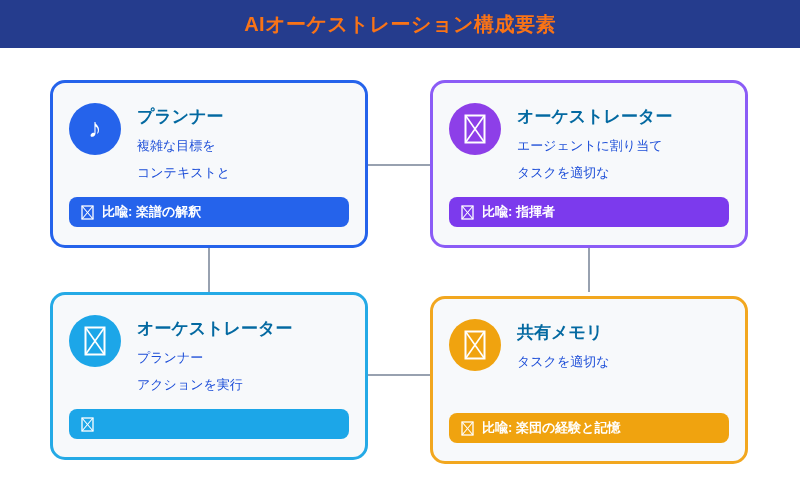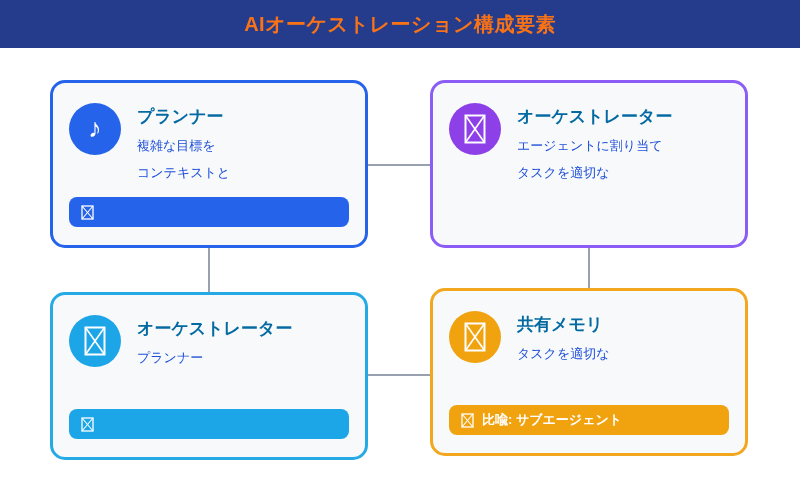--- a/index.html
+++ b/index.html
@@ -39,21 +39,21 @@
     position: absolute;
     width: 318px;
     height: 168px;
     background: #f7f9fb;
     border: 3px solid var(--border-c, #888);
     border-radius: 15px;
   }
   .card-planner      { left: 50px;  top: 80px;  }
   .card-orchestrator { left: 430px; top: 80px;  }
   .card-subagent     { left: 50px;  top: 292px; }
-  .card-memory       { left: 430px; top: 288px; }
+  .card-memory       { left: 430px; top: 296px; }
   .icon-circle {
     position: absolute;
     left: 16px; top: 20px;
     width: 52px; height: 52px;
     border-radius: 50%;
     background: var(--icon-c, #888);
     color: #ffffff;
     display: flex;
     align-items: center;
     justify-content: center;
@@ -111,49 +111,59 @@
     <div class="card-desc">
       <div>複雑な目標を</div>
       <div>コンテキストと</div>
     </div>
     <div class="badge">
       <svg class="tofu" width="13" height="15" viewBox="0 0 13 15">
         <rect x="1" y="1" width="11" height="13" fill="none" stroke="#ffffff" stroke-width="1.3"></rect>
         <line x1="1" y1="1" x2="12" y2="14" stroke="#ffffff" stroke-width="1.1"></line>
         <line x1="12" y1="1" x2="1" y2="14" stroke="#ffffff" stroke-width="1.1"></line>
       </svg>
+      <span>比喩: 楽譜の解釈</span>
     </div>
   </section>
 
   <section class="card card-orchestrator" style="--border-c: #8b5cf6; --icon-c: #8d3fe8; --badge-c: #7c3aed;">
     <span class="icon-circle">
       <svg class="tofu" width="22" height="30" viewBox="0 0 22 30">
         <rect x="1.5" y="1.5" width="19" height="27" fill="none" stroke="#ffffff" stroke-width="2"></rect>
         <line x1="1.5" y1="1.5" x2="20.5" y2="28.5" stroke="#ffffff" stroke-width="1.6"></line>
         <line x1="20.5" y1="1.5" x2="1.5" y2="28.5" stroke="#ffffff" stroke-width="1.6"></line>
       </svg>
     </span>
     <div class="card-title">オーケストレーター</div>
     <div class="card-desc">
       <div>エージェントに割り当て</div>
       <div>タスクを適切な</div>
     </div>
+    <div class="badge">
+      <svg class="tofu" width="13" height="15" viewBox="0 0 13 15">
+        <rect x="1" y="1" width="11" height="13" fill="none" stroke="#ffffff" stroke-width="1.3"></rect>
+        <line x1="1" y1="1" x2="12" y2="14" stroke="#ffffff" stroke-width="1.1"></line>
+        <line x1="12" y1="1" x2="1" y2="14" stroke="#ffffff" stroke-width="1.1"></line>
+      </svg>
+      <span>比喩: 指揮者</span>
+    </div>
   </section>
 
   <section class="card card-subagent" style="--border-c: #25aae6; --icon-c: #1ca6e8; --badge-c: #1ca6e8;">
     <span class="icon-circle">
       <svg class="tofu" width="22" height="30" viewBox="0 0 22 30">
         <rect x="1.5" y="1.5" width="19" height="27" fill="none" stroke="#ffffff" stroke-width="2"></rect>
         <line x1="1.5" y1="1.5" x2="20.5" y2="28.5" stroke="#ffffff" stroke-width="1.6"></line>
         <line x1="20.5" y1="1.5" x2="1.5" y2="28.5" stroke="#ffffff" stroke-width="1.6"></line>
       </svg>
     </span>
     <div class="card-title">オーケストレーター</div>
     <div class="card-desc">
       <div>プランナー</div>
+      <div>アクションを実行</div>
     </div>
     <div class="badge">
       <svg class="tofu" width="13" height="15" viewBox="0 0 13 15">
         <rect x="1" y="1" width="11" height="13" fill="none" stroke="#ffffff" stroke-width="1.3"></rect>
         <line x1="1" y1="1" x2="12" y2="14" stroke="#ffffff" stroke-width="1.1"></line>
         <line x1="12" y1="1" x2="1" y2="14" stroke="#ffffff" stroke-width="1.1"></line>
       </svg>
     </div>
   </section>
 
@@ -168,17 +178,17 @@
     <div class="card-title">共有メモリ</div>
     <div class="card-desc">
       <div>タスクを適切な</div>
     </div>
     <div class="badge">
       <svg class="tofu" width="13" height="15" viewBox="0 0 13 15">
         <rect x="1" y="1" width="11" height="13" fill="none" stroke="#ffffff" stroke-width="1.3"></rect>
         <line x1="1" y1="1" x2="12" y2="14" stroke="#ffffff" stroke-width="1.1"></line>
         <line x1="12" y1="1" x2="1" y2="14" stroke="#ffffff" stroke-width="1.1"></line>
       </svg>
-      <span>比喩: サブエージェント</span>
+      <span>比喩: 楽団の経験と記憶</span>
     </div>
   </section>
 
 </div>
 
 </body></html>

